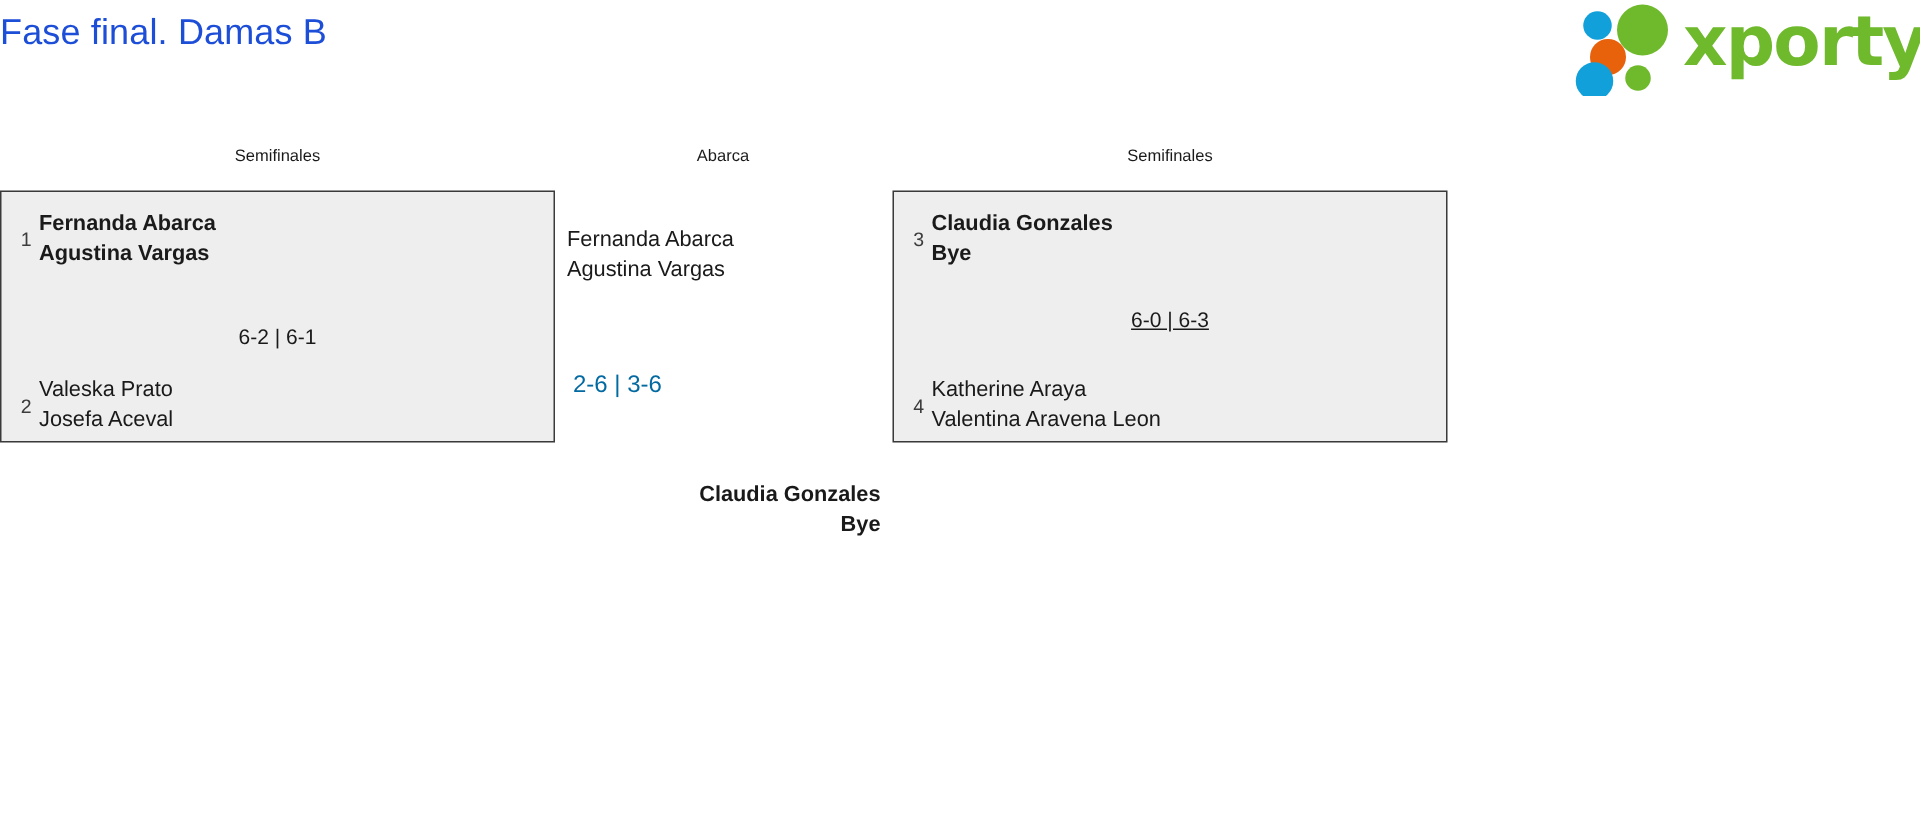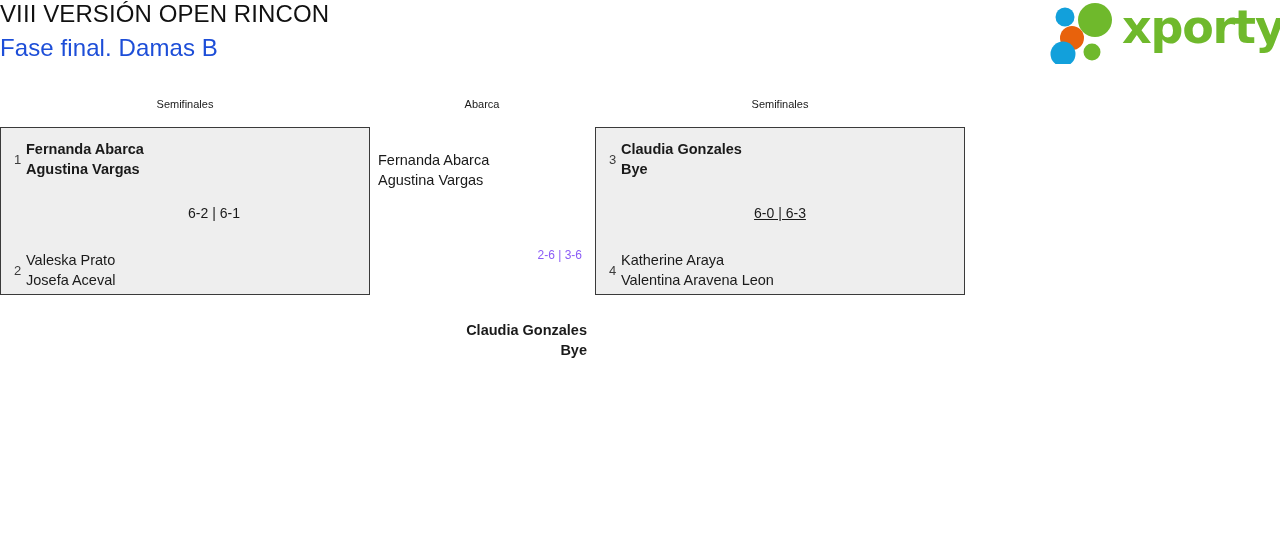--- a/index.html
+++ b/index.html
@@ -122,21 +122,21 @@
 
   .score {
     position: absolute;
     top: 0;
     width: 100%;
     text-align: center;
     font-size: 14px;
     color: #1a1a1a;
     white-space: nowrap;
   }
-  #score-sf-left  { top: 77px; padding-left: 29px; }
+  #score-sf-left  { top: 88px; }
   #score-sf-right { top: 77px; text-decoration: underline; }
 
   
   .final-entry {
     position: absolute;
     font-size: 14.5px;
     line-height: 19.5px;
     white-space: nowrap;
     color: #1a1a1a;
   }
@@ -151,33 +151,32 @@
     top: 321px;
     width: 200px;
     text-align: right;
     font-weight: 700;
   }
   #score-final {
     position: absolute;
     left: 382px;
     top: 248px;
     width: 200px;
-    text-align: right;
-    font-size: 12px;
-    color: #8b5cf6;
+    text-align: left;
+    font-size: 16px;
+    color: #0369a1;
     white-space: nowrap;
   }
 </style>
 </head>
 <body>
 
 <div class="header">
 
   <div class="title-block">
-    <div class="title-line1">VIII VERSIÓN OPEN RINCON</div>
     <div class="title-line2">Fase final. Damas B</div>
   </div>
 
   <div class="logo">
     <svg width="74" height="64" viewBox="0 0 74 64">
       <circle cx="17" cy="17" r="9.5" fill="#12a0db"></circle>
       <circle cx="47" cy="20" r="17" fill="#6fb92c"></circle>
       <circle cx="24" cy="38" r="12" fill="#e8620c"></circle>
       <circle cx="15" cy="54" r="12.5" fill="#12a0db"></circle>
       <circle cx="44" cy="52" r="8.5" fill="#6fb92c"></circle>

